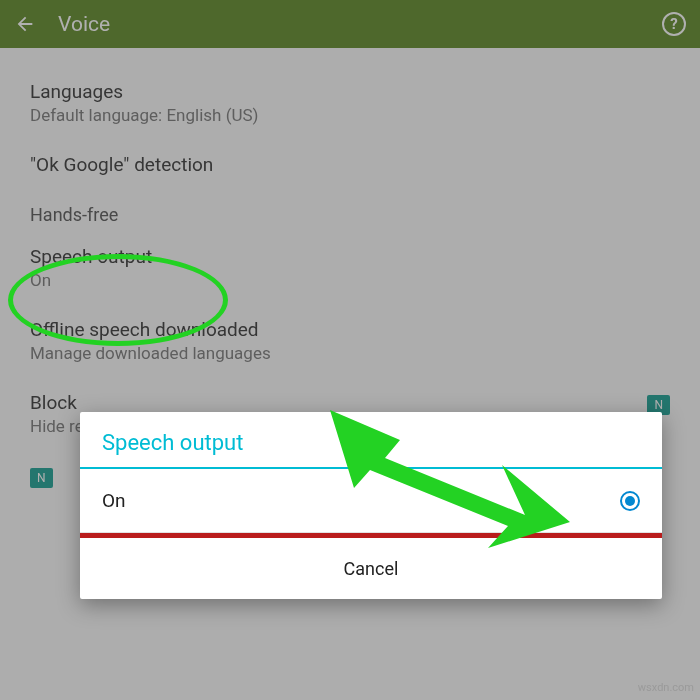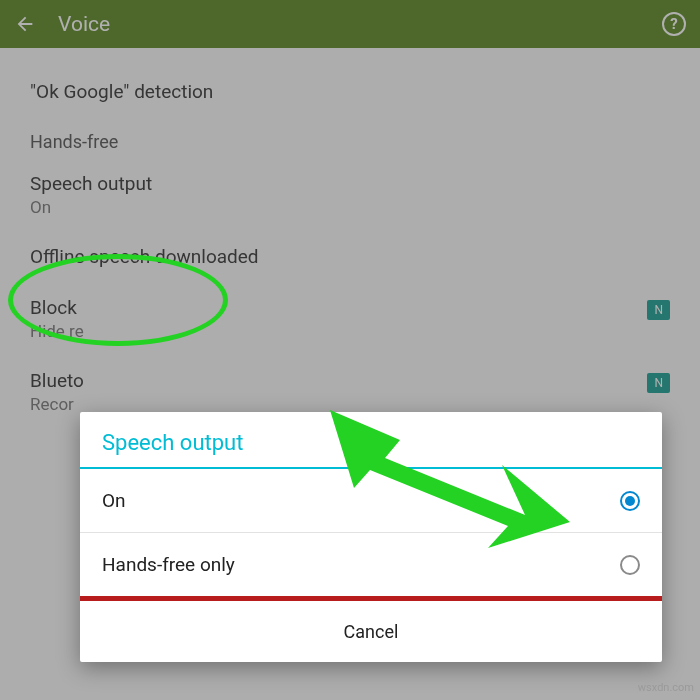--- a/index.html
+++ b/index.html
@@ -78,70 +78,67 @@
     <div class="back-arrow">
       <svg viewBox="0 0 24 24" width="22" height="22" fill="#fff">
           <path d="M20 11H7.8l5.6-5.6L12 4l-8 8 8 8 1.4-1.4L7.8 13H20z"></path>
         </svg>
     </div>
     <div class="title">Voice</div>
     <div class="help-icon">?</div>
   </div>
 
   <div class="content">
+    <div class="setting">
+      <div class="setting-title">Languages</div>
+      <div class="setting-sub">Default language: English (US)</div>
+    </div>
 
     <div class="setting">
       <div class="setting-title">"Ok Google" detection</div>
     </div>
 
     <div class="section-label">Hands-free</div>
 
     <div class="setting">
       <div class="setting-title">Speech output</div>
       <div class="setting-sub">On</div>
     </div>
 
     <div class="setting">
       <div class="setting-title">Offline speech downloaded</div>
+      <div class="setting-sub">Manage downloaded languages</div>
     </div>
 
     <div class="setting row-with-toggle">
       <div>
         <div class="setting-title">Block</div>
         <div class="setting-sub">Hide re</div>
       </div>
       <div class="toggle-on">N</div>
     </div>
 
     <div class="setting row-with-toggle">
-      <div>
-        <div class="setting-title">Blueto</div>
-        <div class="setting-sub">Recor</div>
-      </div>
       <div class="toggle-on">N</div>
     </div>
   </div>
 
   <div class="scrim"></div>
 
   <div class="ellipse"></div>
 
   <div class="dialog">
     <div class="dialog-title">Speech output</div>
     <div class="dialog-divider"></div>
 
     <div class="dialog-option">
       <span>On</span>
       <span class="radio sel"></span>
     </div>
     <div class="opt-divider"></div>
-    <div class="dialog-option">
-      <span>Hands-free only</span>
-      <span class="radio"></span>
-    </div>
 
     <div class="dialog-cancel">Cancel</div>
   </div>
 
   <svg class="arrow" width="240" height="140" viewBox="0 0 240 140">
     <defs></defs>
     <polygon points="0,0 70,30 55,48 195,105 172,55 240,112 158,138 178,116 40,60 24,78" fill="#23d223"></polygon>
   </svg>
 
   <div class="watermark">wsxdn.com</div>

